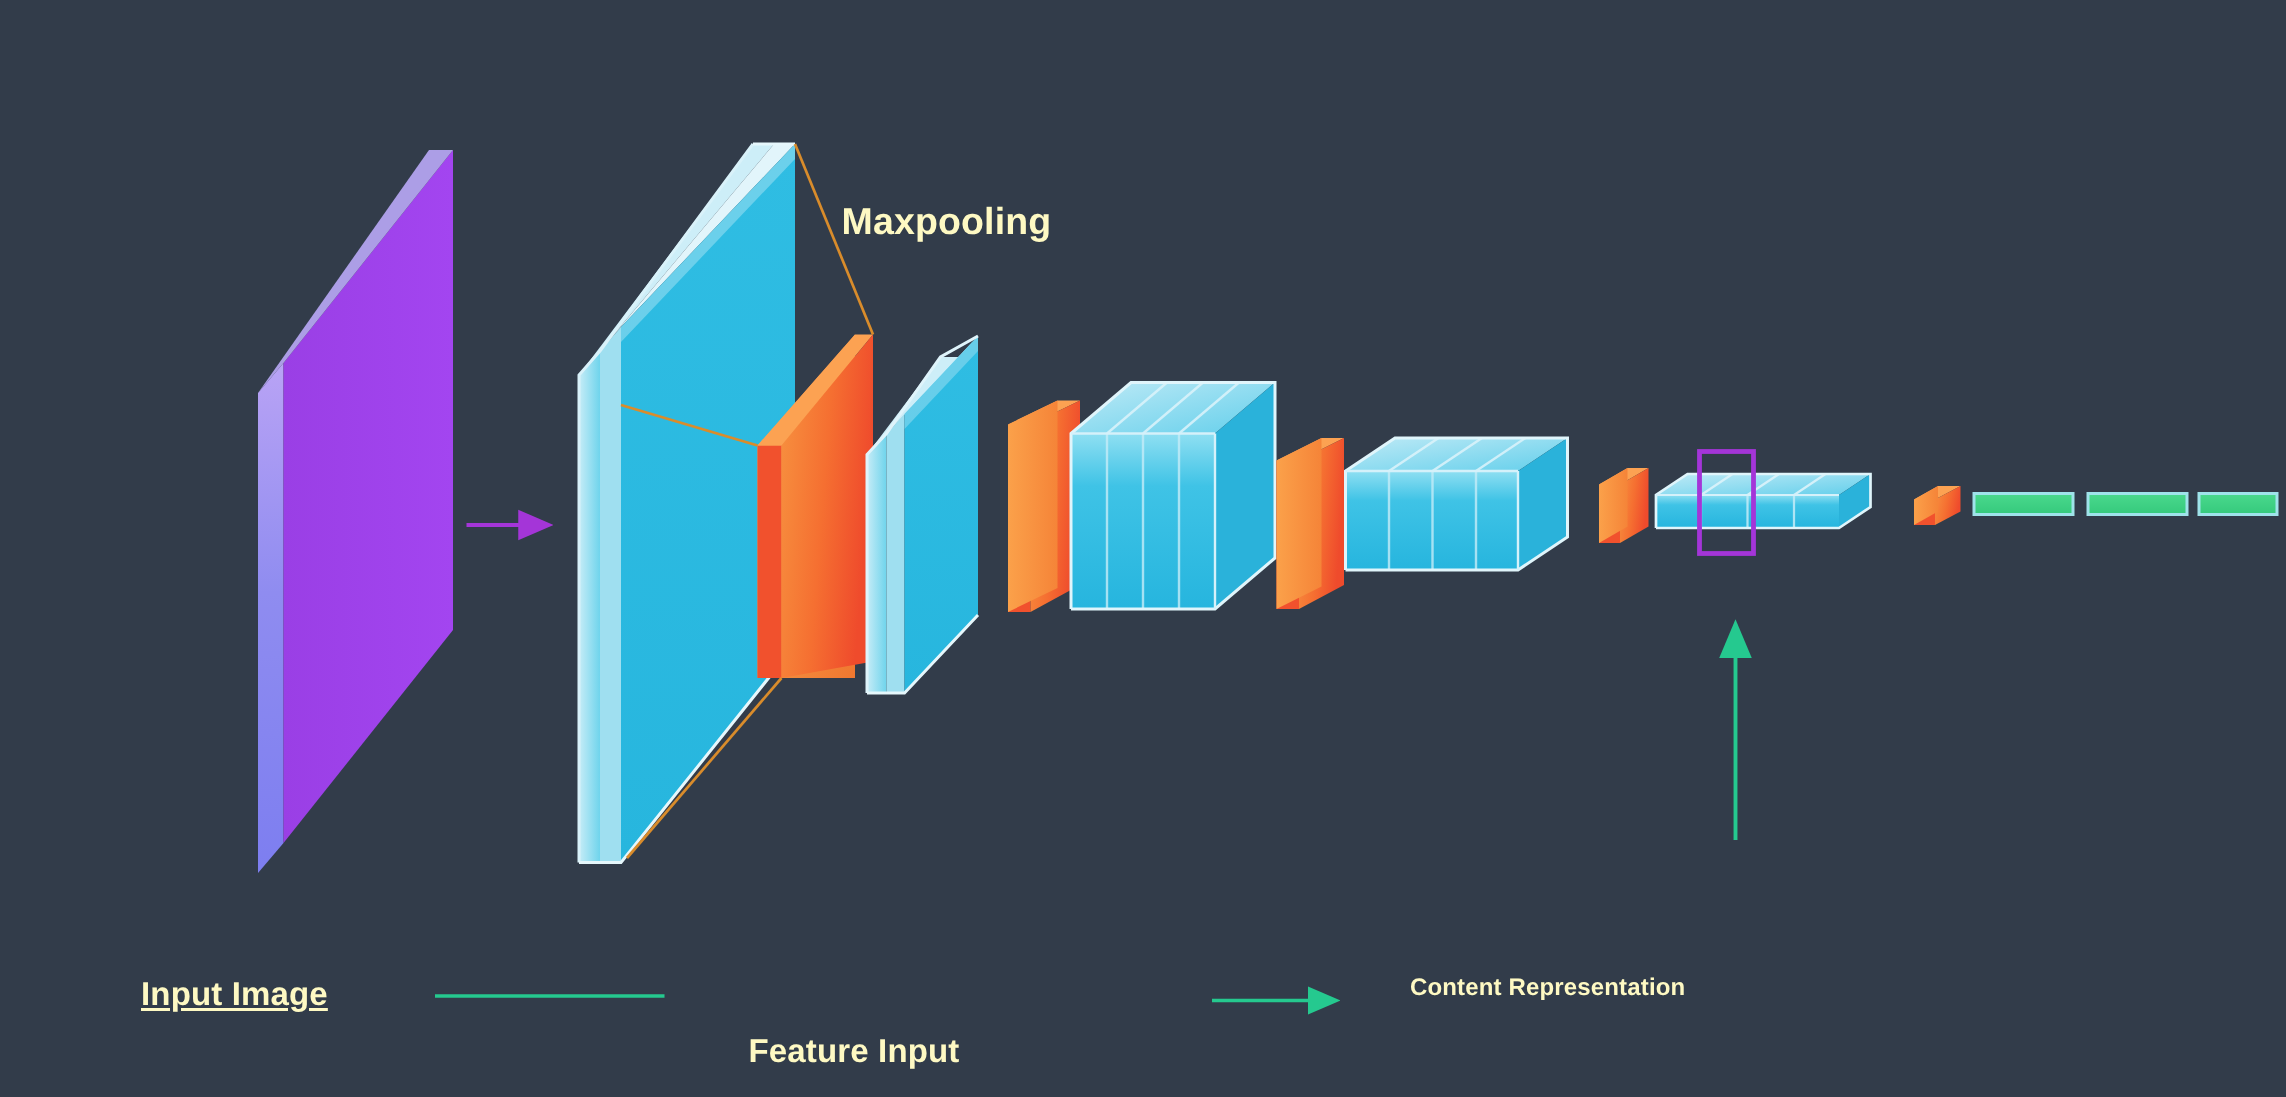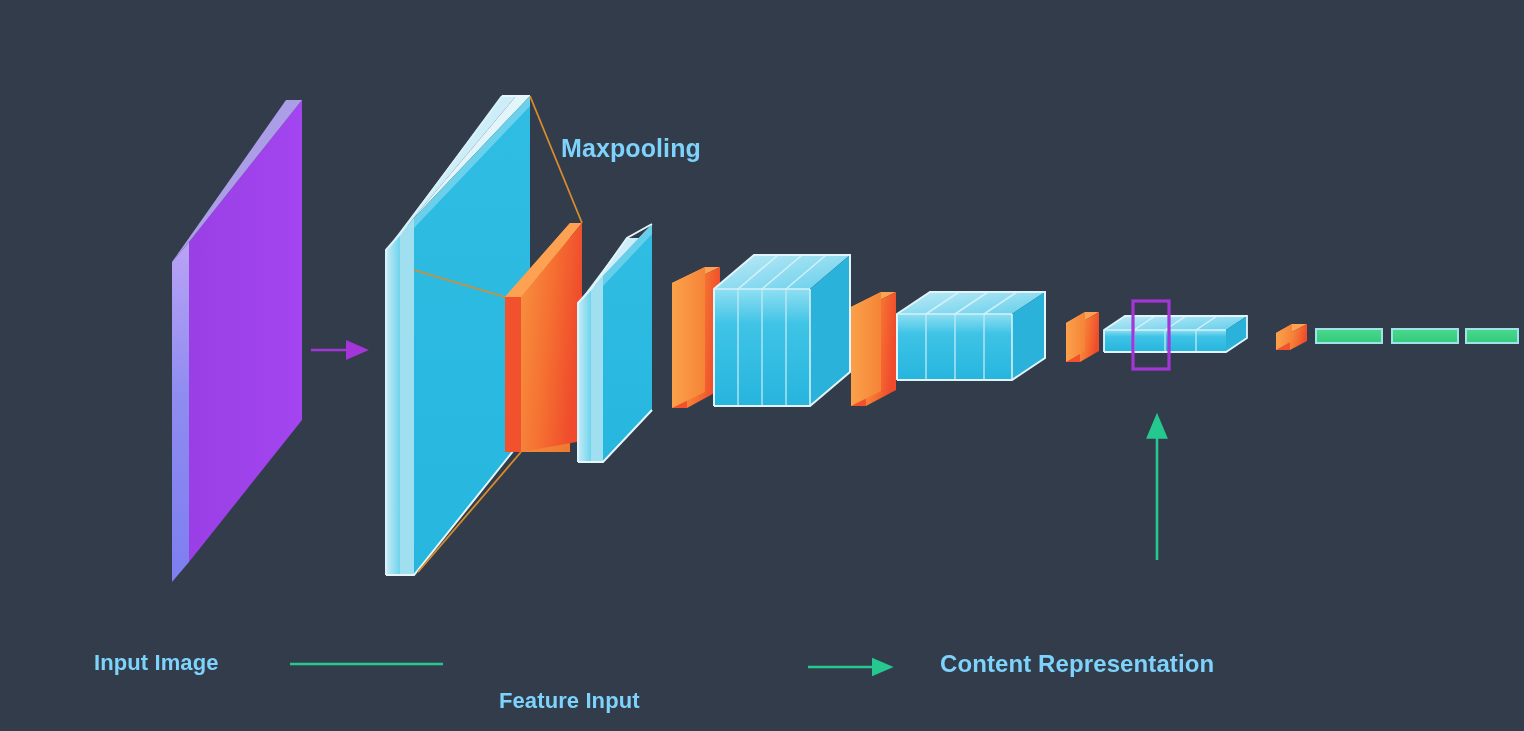--- a/index.html
+++ b/index.html
@@ -17,46 +17,47 @@
   }
   svg.diagram {
     position: absolute;
     inset: 0;
     width: 1524px;
     height: 731px;
     display: block;
   }
   .lbl {
     position: absolute;
-    color: #7dd3fc;
+    color: #fef9c3;
     font-family: "Liberation Sans", sans-serif;
     font-weight: bold;
     white-space: pre;
     line-height: 1.18;
     letter-spacing: 0.1px;
   }
   #label-maxpooling {
     left: 561px;
     top: 134px;
     font-size: 25px;
   }
   #label-input-image {
     left: 94px;
     top: 650px;
     font-size: 22px;
+    text-decoration: underline;
   }
   #label-feature-maps {
     left: 499px;
     top: 636px;
     font-size: 22px;
   }
   #label-content-representation {
     left: 940px;
     top: 650px;
-    font-size: 24px;
+    font-size: 16px;
   }
 </style>
 </head>
 <body>
 
 <div id="stage">
 
   <svg class="diagram" viewBox="0 0 1524 731">
     <defs>
       <linearGradient id="gPurpleFace" x1="0" y1="0" x2="1" y2="0">

